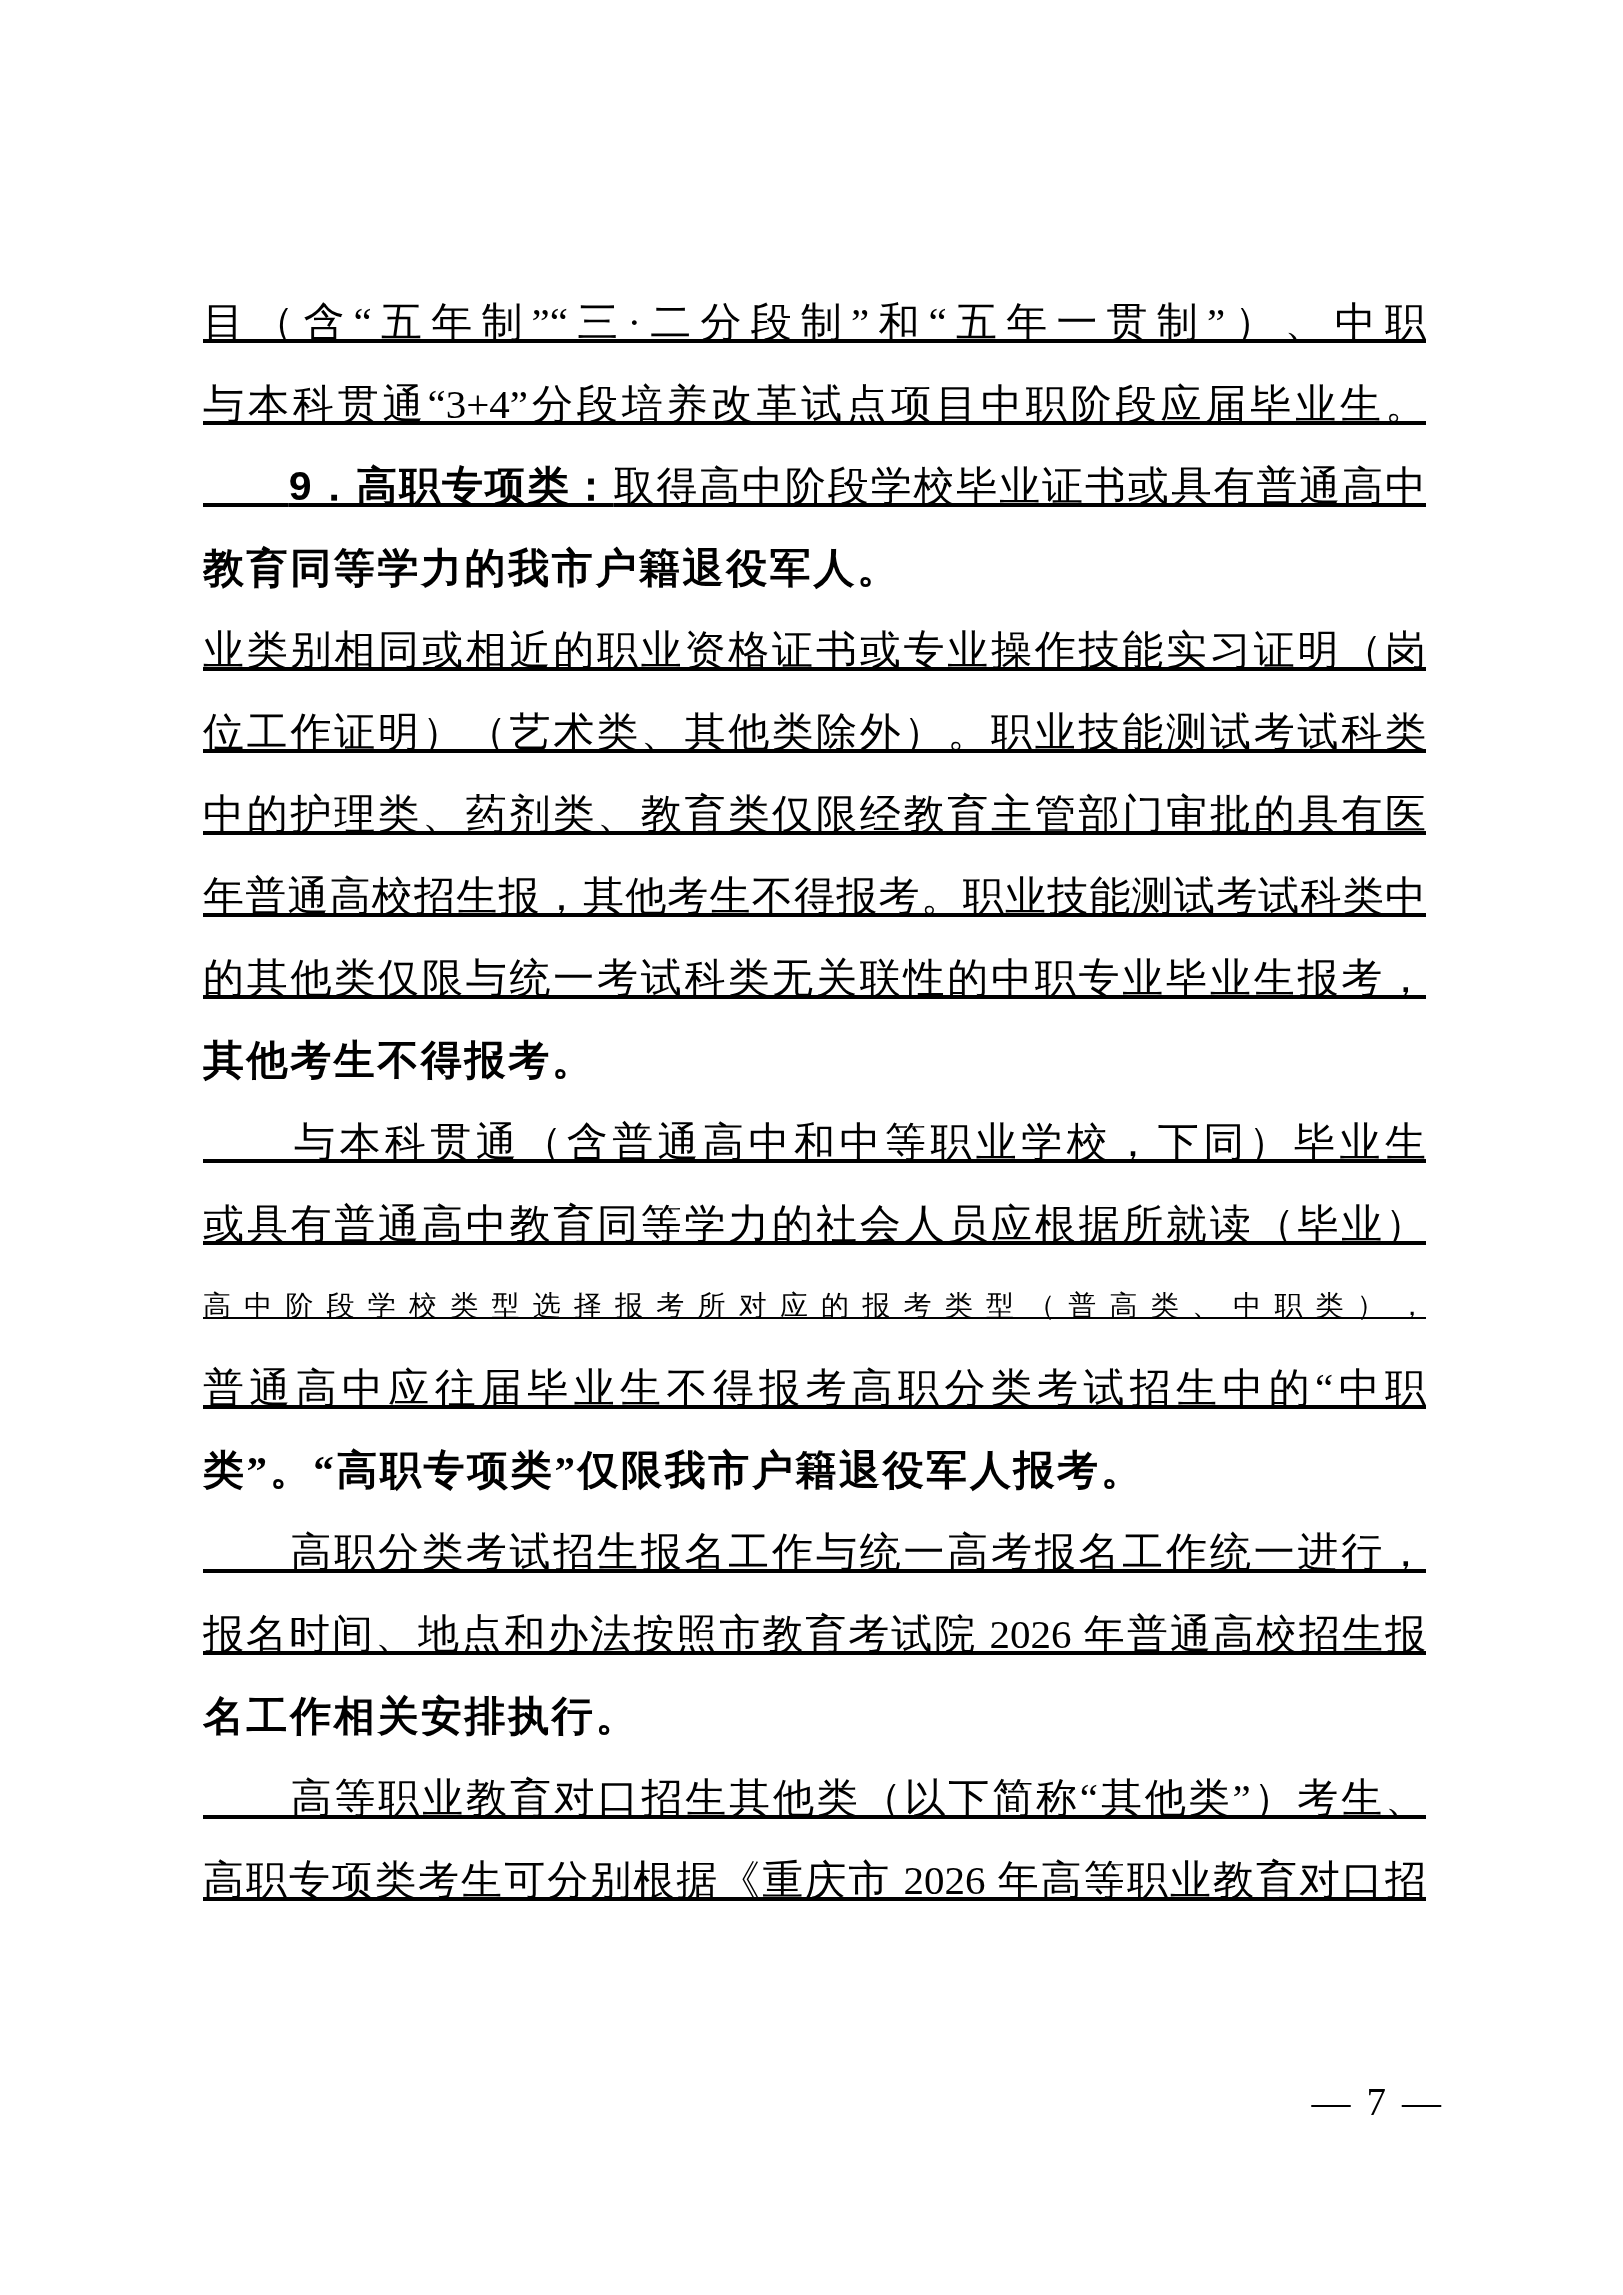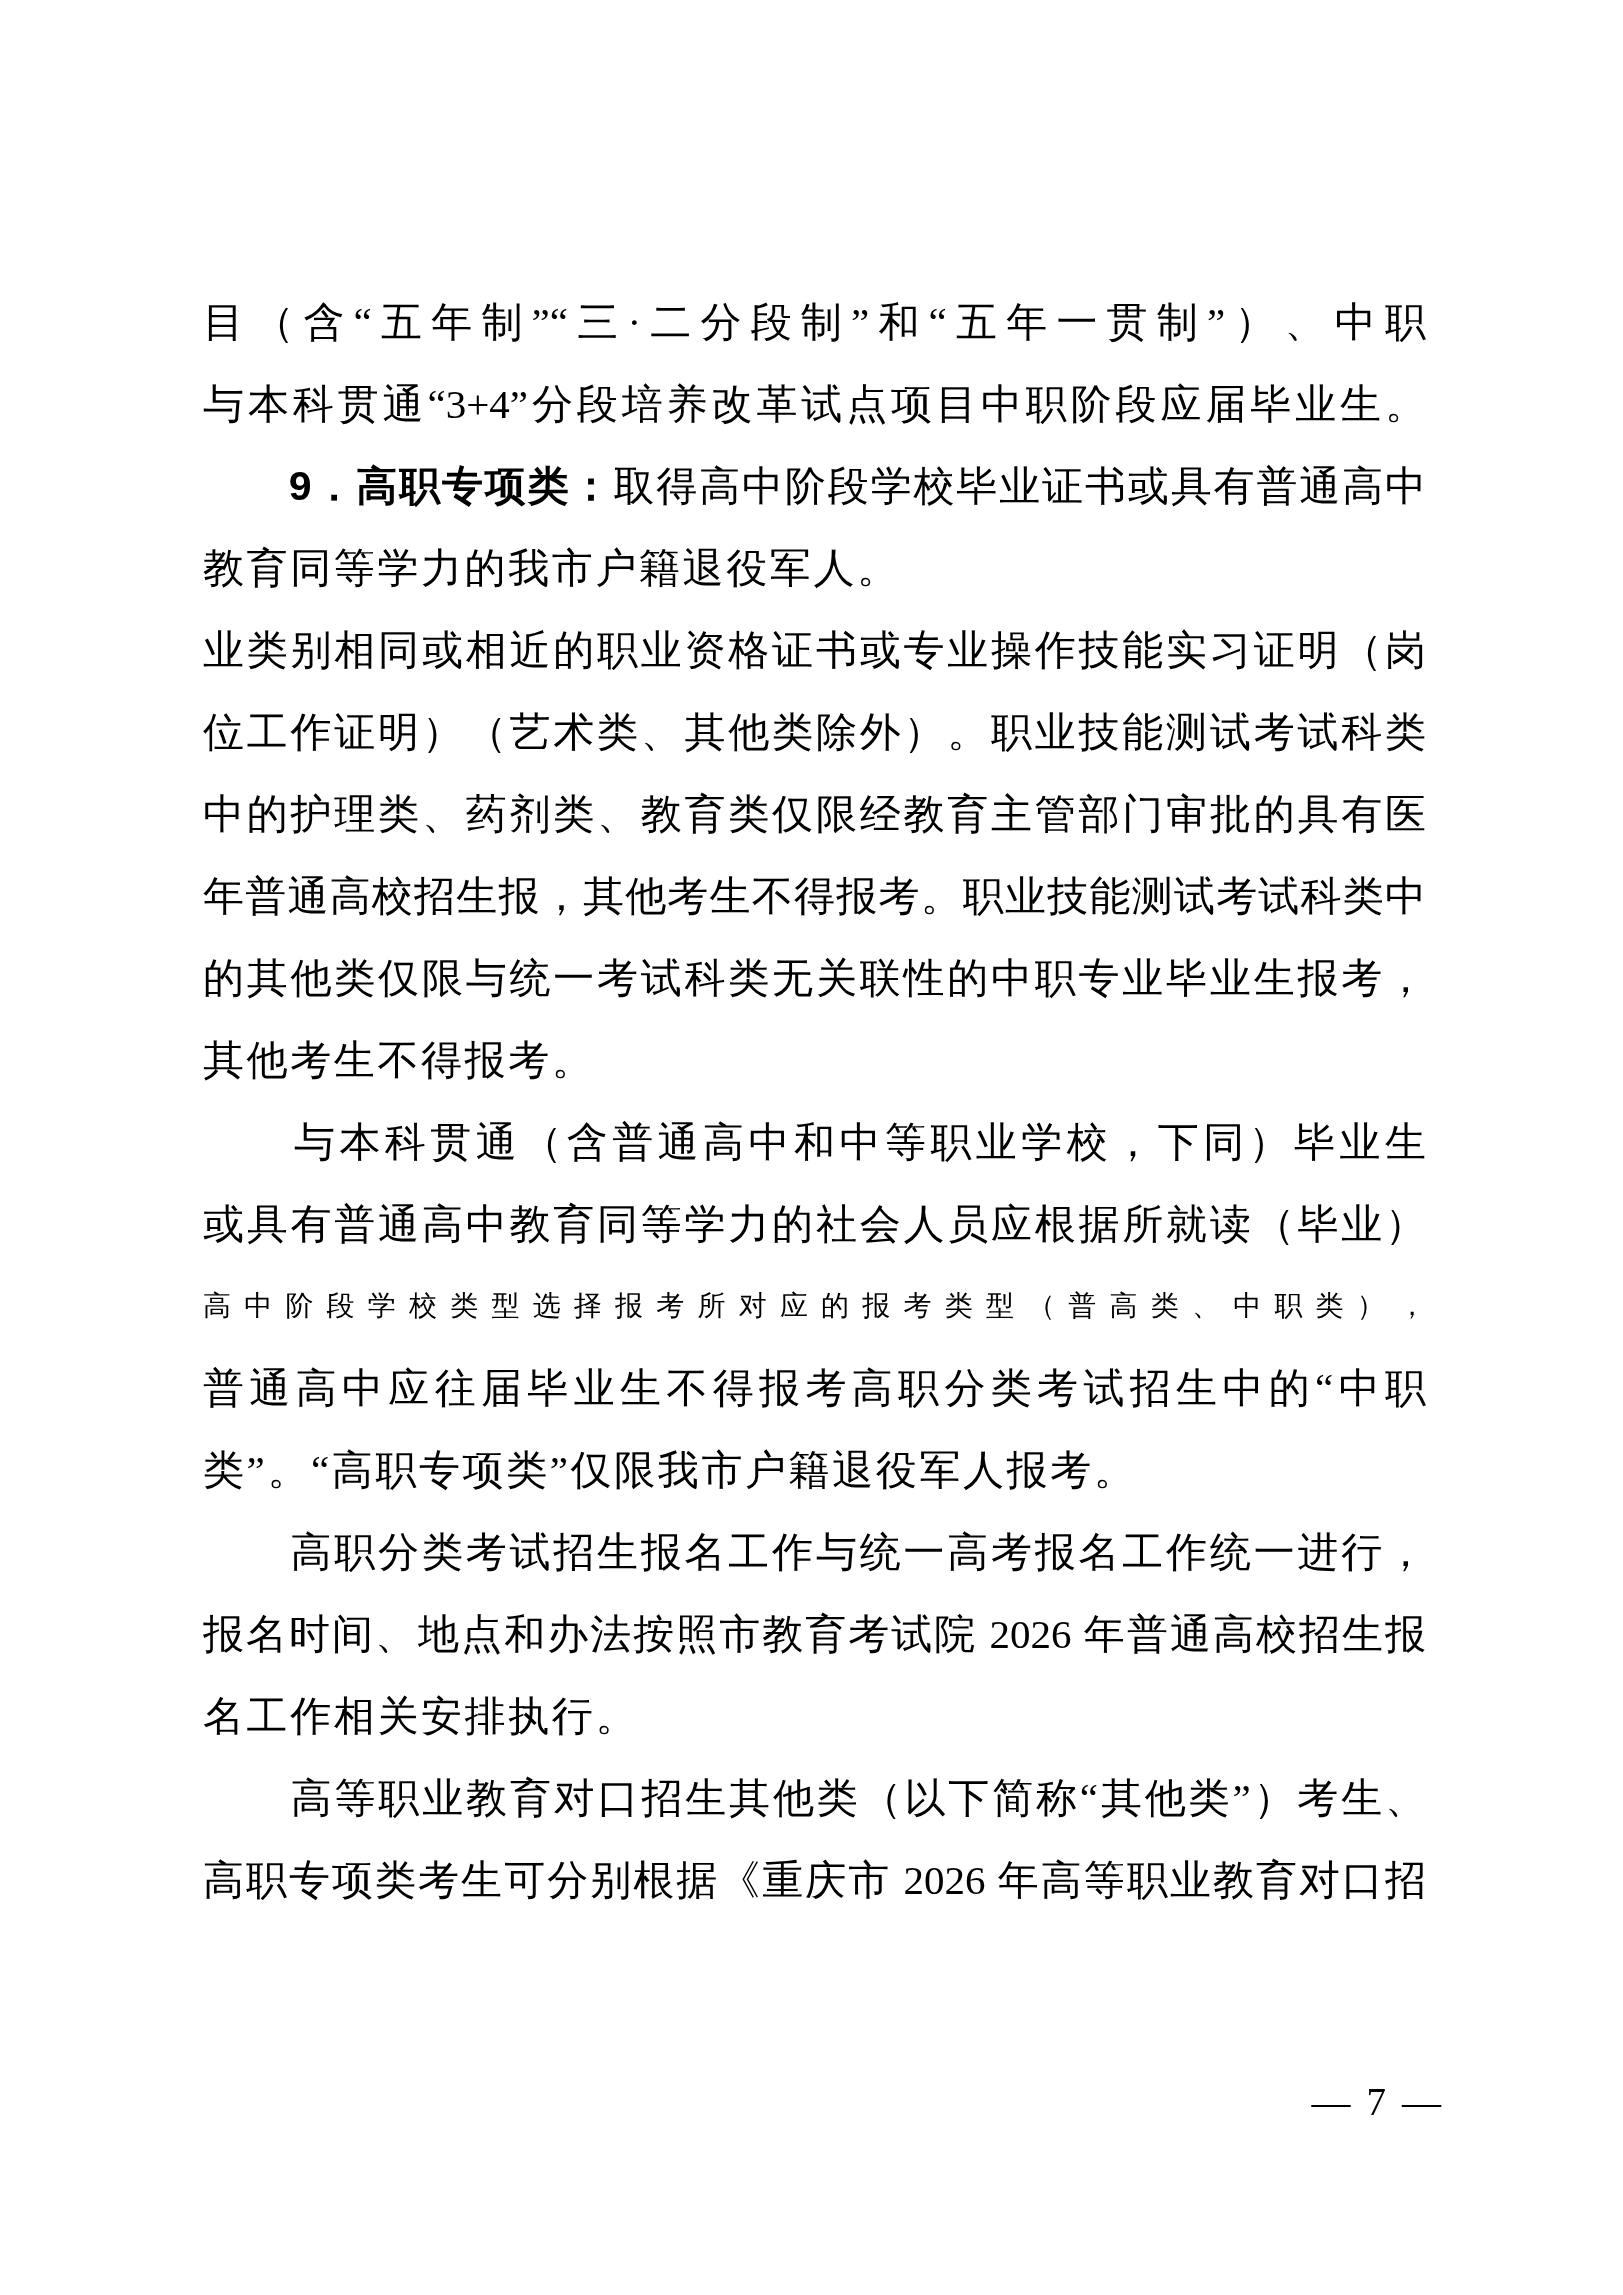--- a/index.html
+++ b/index.html
@@ -28,25 +28,27 @@
       line-height: 82px;
       overflow: hidden;
       white-space: normal;
     }
     
     .line.fill {
       text-align: justify;
       text-align-last: justify;
       text-justify: inter-character;
       letter-spacing: 0;
+      text-decoration: underline;
     }
     
     .line.end {
       text-align: left;
       letter-spacing: 2.6px;
+      font-weight: bold;
     }
     
     .line.tight {
       font-size: 28px;
     }
     .bold {
       font-family: "Liberation Sans", "DejaVu Sans", sans-serif;
       font-weight: 700;
     }
     .page-num {

